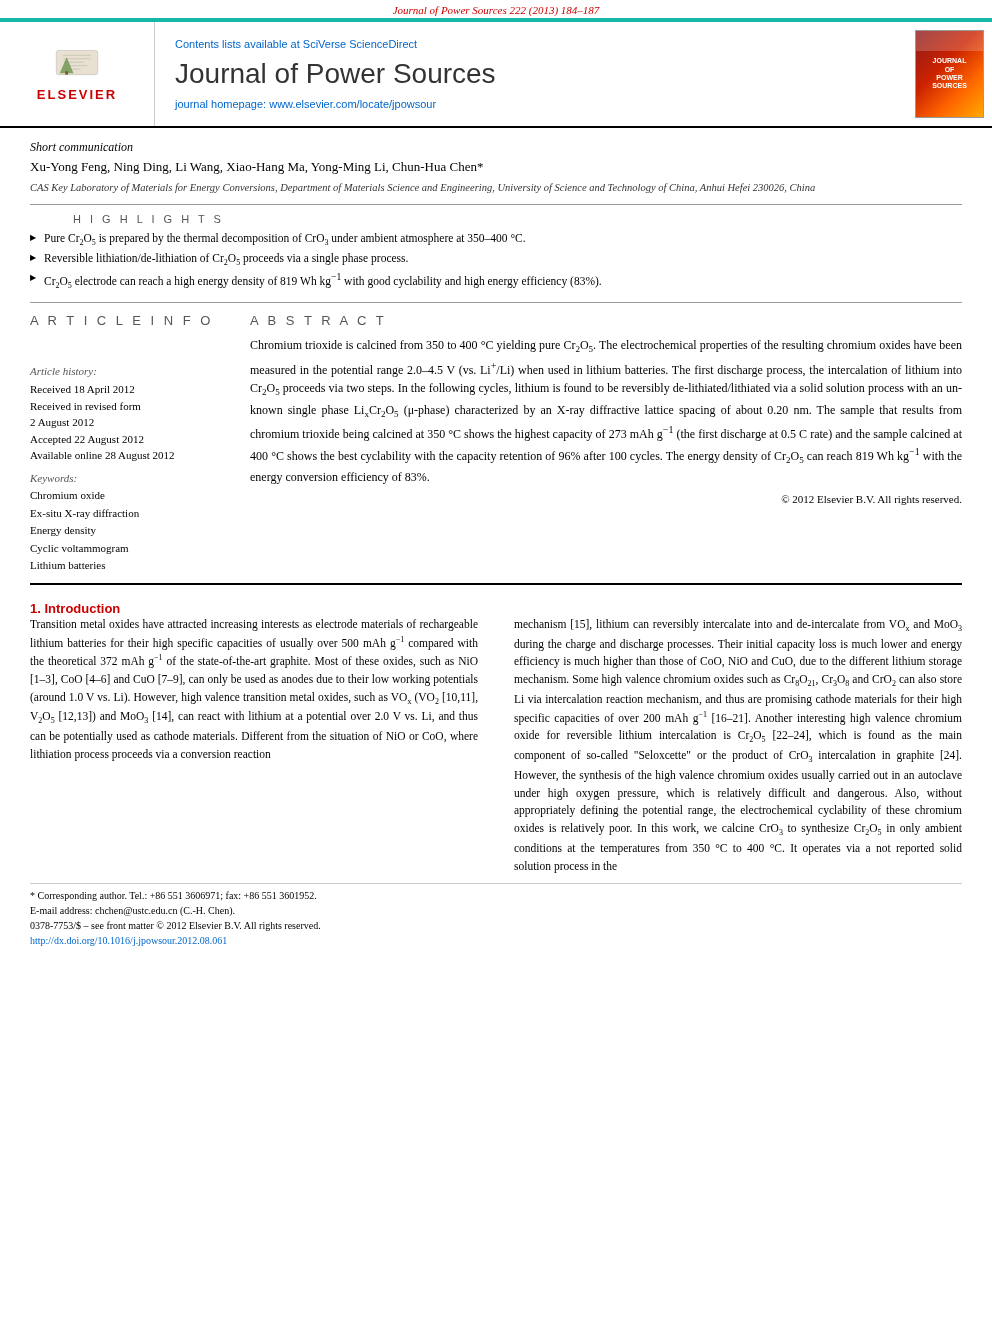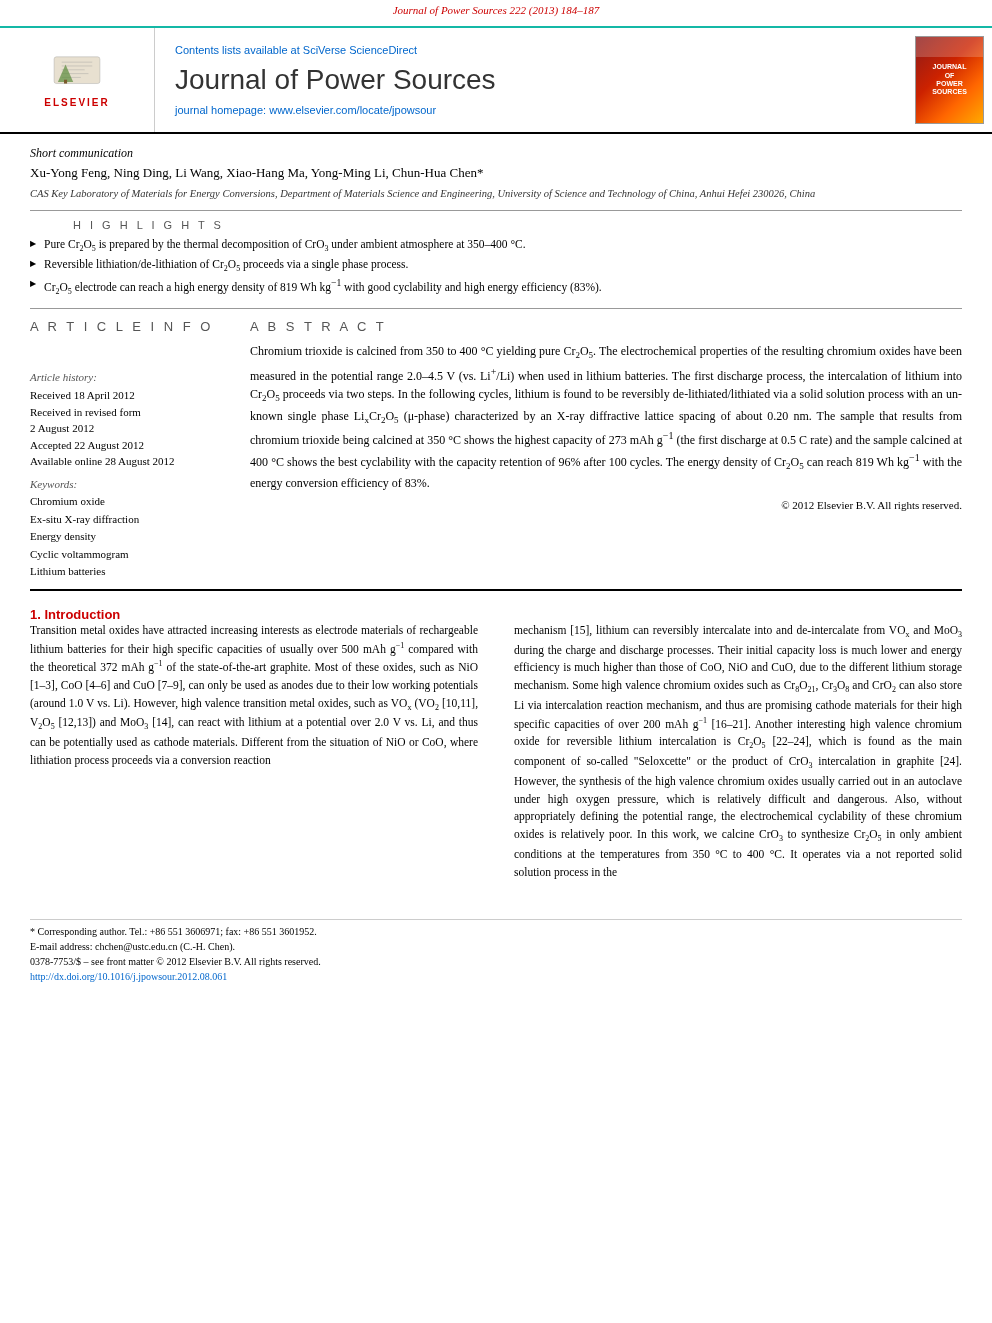--- a/index.html
+++ b/index.html
@@ -15,22 +15,22 @@
       width: 992px;
       min-height: 1323px;
       background: #fff;
       padding: 0;
     }
     
     .journal-bar {
       text-align: center;
       font-size: 11px;
       color: #c00;
-      padding: 4px 0 10px 0;
-      border-bottom: 2px solid #14b8a6;
+      padding: 4px 0 2px 0;
+      border-bottom: 4px solid #14b8a6;
       font-style: italic;
     }
     
     .header {
       display: flex;
       align-items: stretch;
       border-bottom: 2px solid #000;
       min-height: 100px;
     }
     .header-left {
@@ -44,21 +44,21 @@
     }
     .elsevier-logo {
       width: 110px;
       height: 55px;
       display: flex;
       flex-direction: column;
       align-items: center;
       justify-content: center;
     }
     .elsevier-text {
-      font-size: 10px;
+      font-size: 13px;
       color: #c00;
       font-family: Arial, sans-serif;
       font-weight: bold;
       letter-spacing: 2px;
       margin-top: 2px;
     }
     .header-center {
       flex: 1;
       display: flex;
       flex-direction: column;
@@ -279,21 +279,20 @@
     .body-text {
       font-size: 11.5px;
       line-height: 1.55;
       text-align: justify;
       margin-bottom: 8px;
     }
     .body-text sub { font-size: 8px; }
     .body-text sup { font-size: 8px; }
     
     .footer-area {
-      margin-top: 30px;
       border-top: 1px solid #ccc;
       padding-top: 6px;
     }
     .footer-note {
       font-size: 10px;
       color: #000;
       line-height: 1.5;
     }
     .footer-note a, .footer-link {
       color: #0066cc;

